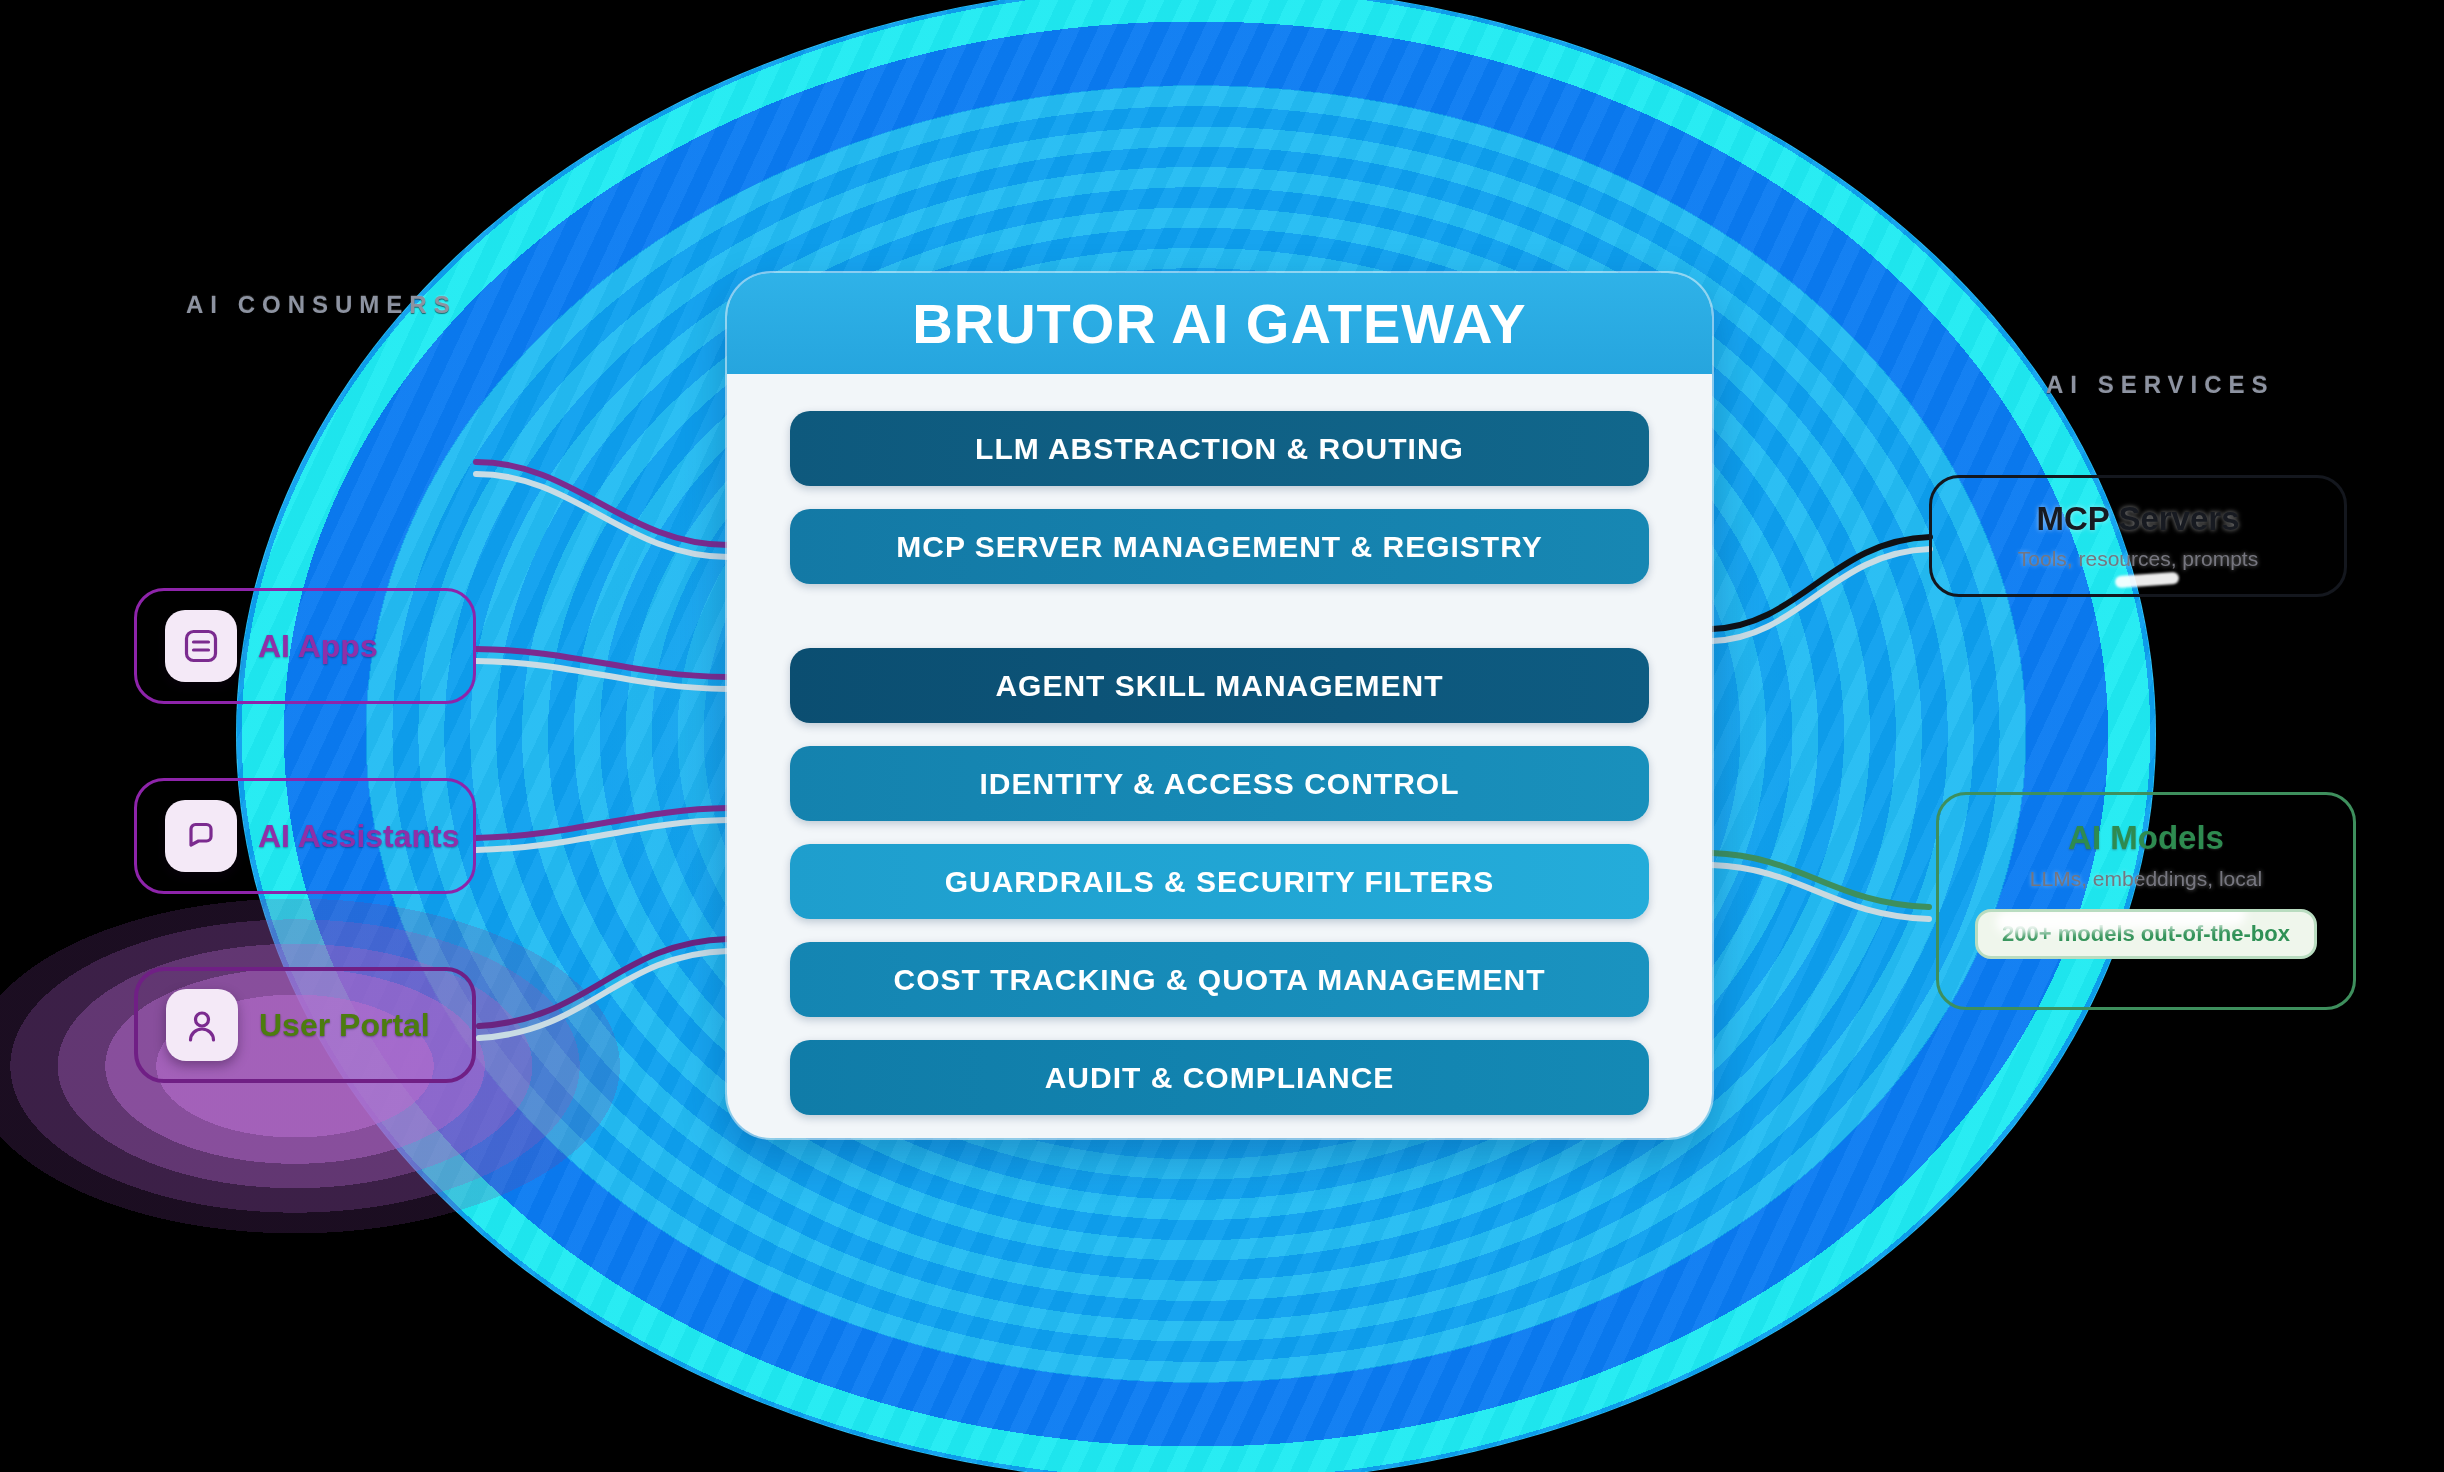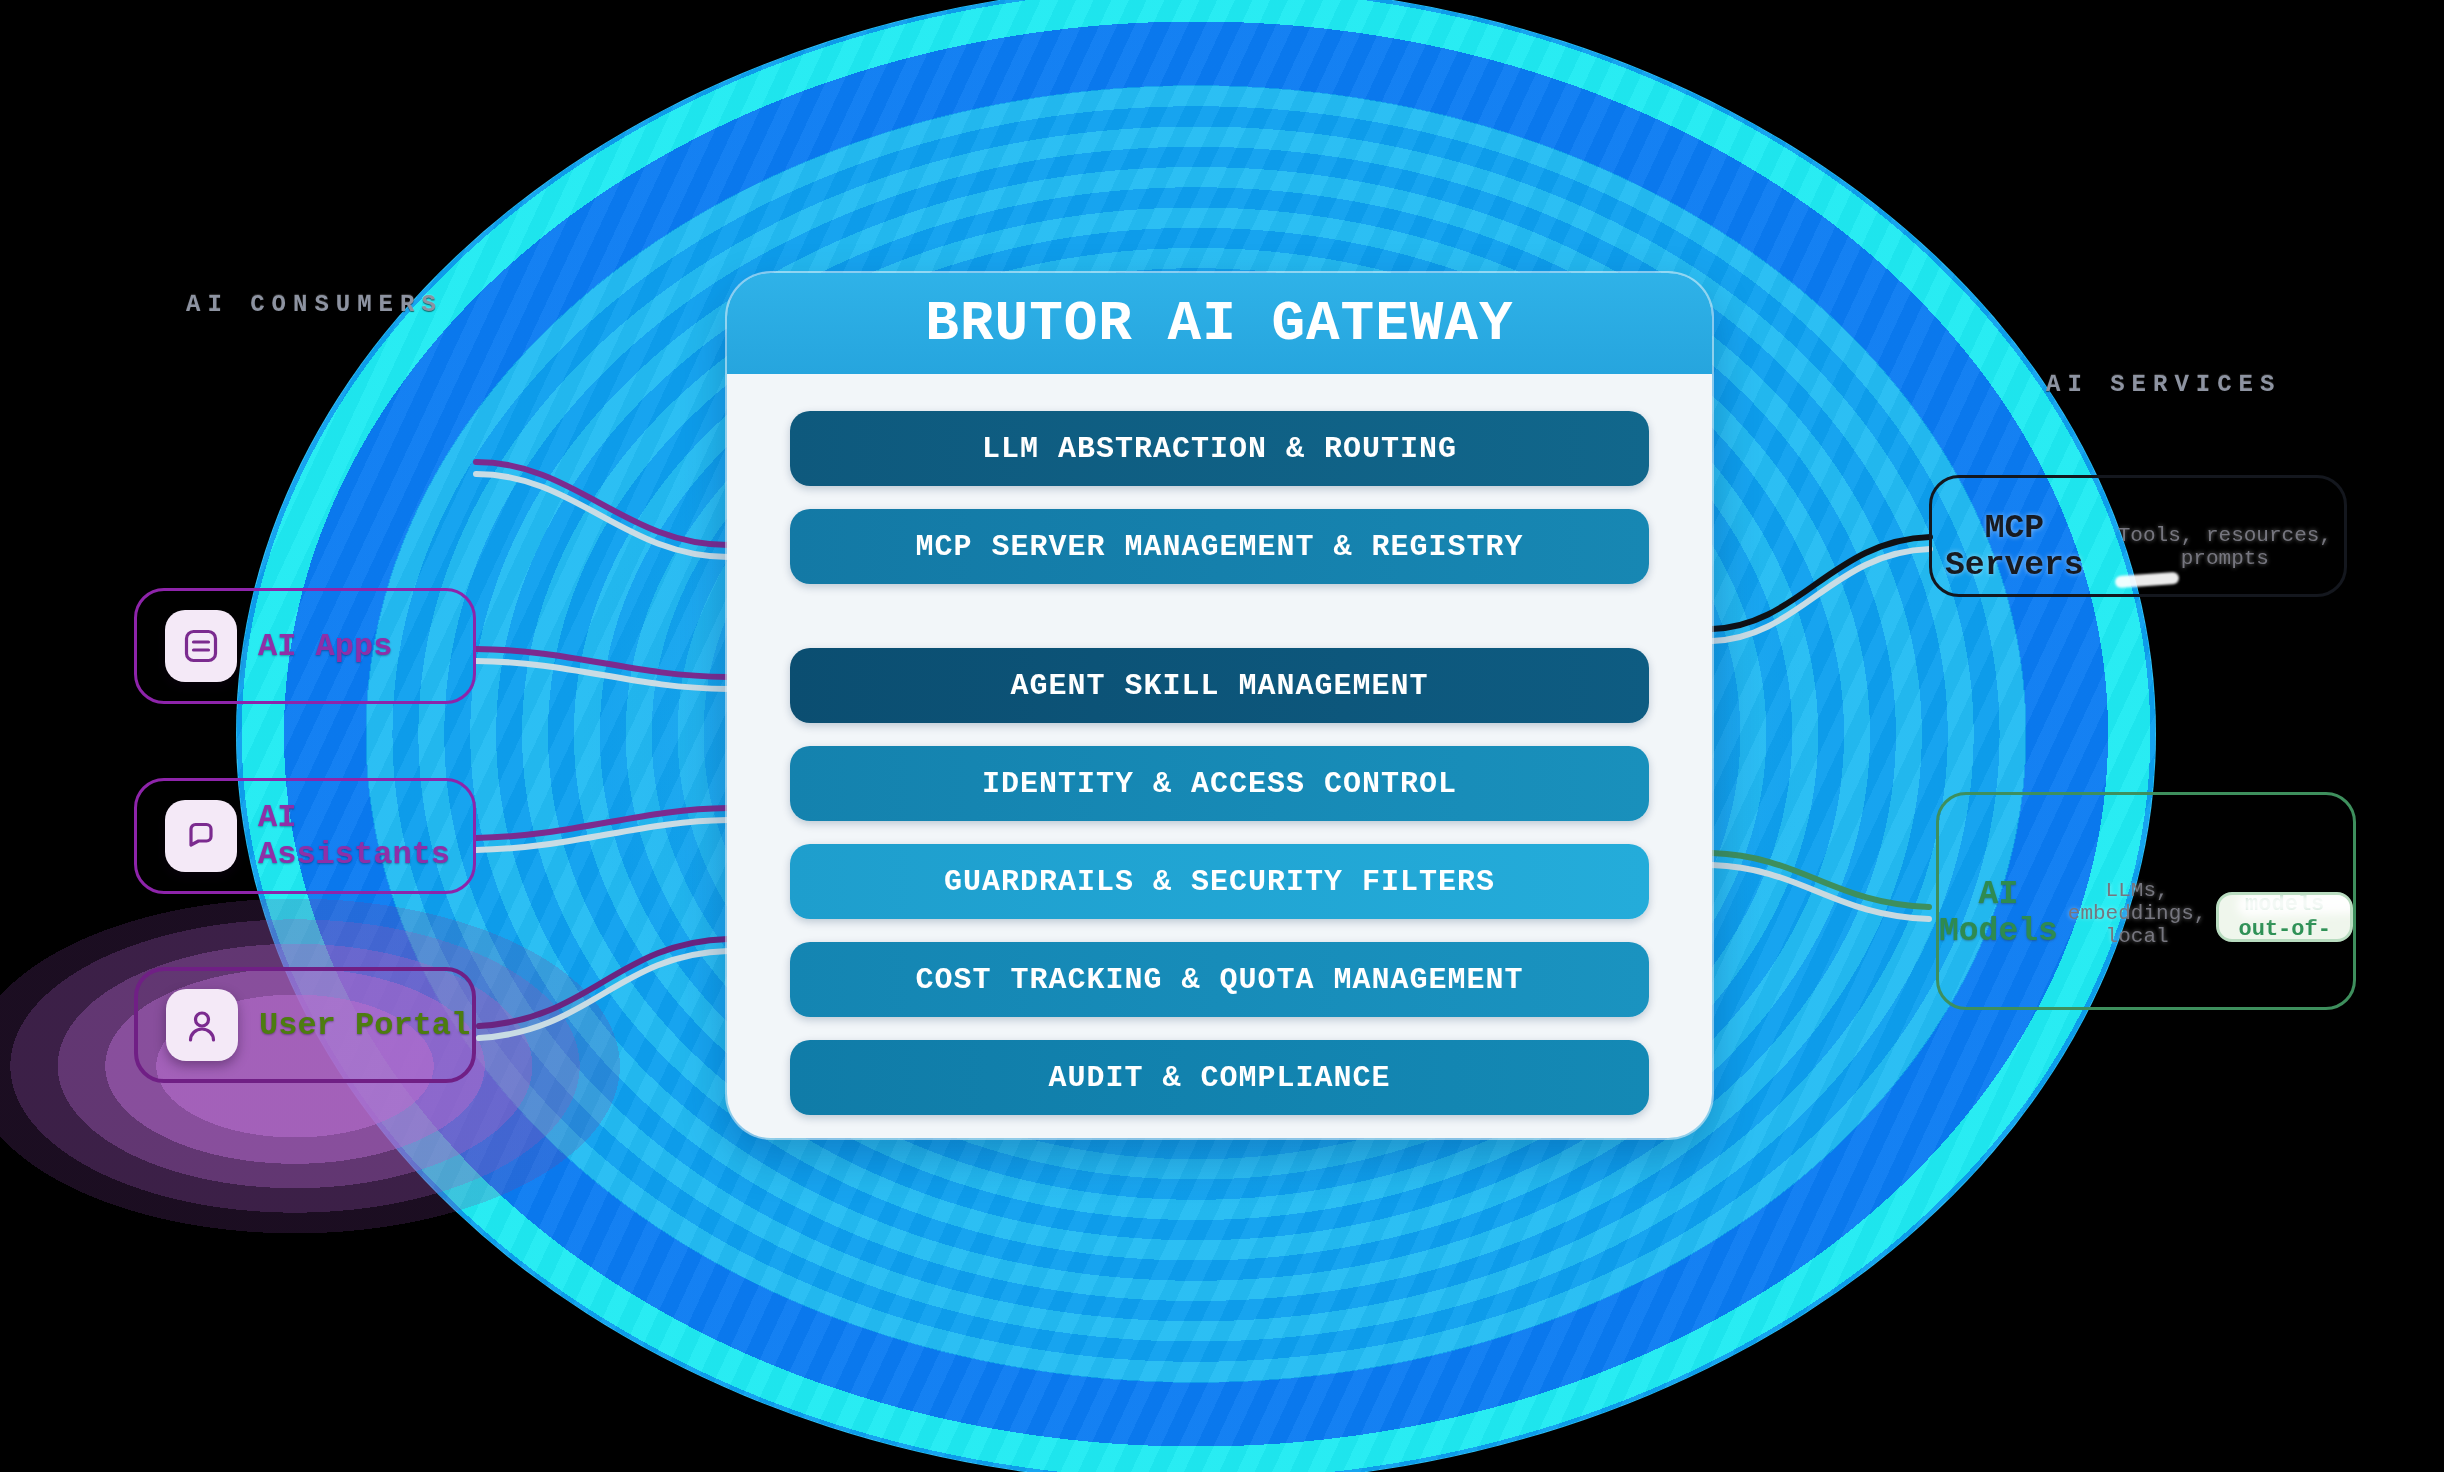--- a/index.html
+++ b/index.html
@@ -1,18 +1,18 @@
 <!DOCTYPE html>
 <html><head>
 <meta charset="utf-8">
 <style>
   html,body{margin:0;padding:0;background:#000;}
   .stage{
     position:relative;width:2390px;height:1472px;background:#000;overflow:hidden;
-    font-family:Liberation Mono, monospace;
+    font-family:Liberation Sans, sans-serif;
   }
   
   .bg-ellipse{
     position:absolute;left:236px;top:-16px;width:1920px;height:1500px;border-radius:50%;
     z-index:0;
     background-color:#0DA4EF;
     background-image:
       radial-gradient(closest-side, rgba(0,0,0,0) 0 86.5%, #0A7BF2 86.5% 95%, #1FEBF2 95% 99.4%, rgba(0,0,0,0) 99.4%),
       radial-gradient(closest-side, #1FADEE 0 34%, rgba(31,173,238,0) 64%),
       repeating-radial-gradient(closest-side, #0DA0EF 0 2.7%, #23BCF3 2.7% 5.4%);
@@ -85,21 +85,21 @@
   .module-1{background:linear-gradient(90deg,#0E597D,#11678C);}
   .module-2{background:linear-gradient(90deg,#1379A5,#1787B3);}
   .module-3{background:linear-gradient(90deg,#0B4E71,#0E5C82);margin-top:41px;}
   .module-4{background:linear-gradient(90deg,#1482AE,#1990BC);}
   .module-5{background:linear-gradient(90deg,#1E9ECD,#24ACDA);}
   .module-6{background:linear-gradient(90deg,#1485B2,#1A93C0);}
   .module-7{background:linear-gradient(90deg,#107CA8,#1489B5);}
   
   .service{
     position:absolute;box-sizing:border-box;z-index:3;border-radius:30px;
-    display:flex;flex-direction:row;align-items:center;text-align:center;
+    display:flex;flex-direction:column;align-items:center;text-align:center;
   }
   .mcp-box{left:1929px;top:475px;width:418px;height:122px;border:3px solid #14171E;padding-top:22px;gap:9px;}
   .models-box{left:1928px;top:792px;width:420px;height:218px;border:3px solid #3E8F5D;padding-top:24px;gap:10px;margin-left:8px;}
   .service-title{font-size:33px;font-weight:700;}
   .mcp-box .service-title{color:#171A21;text-shadow:0 0 5px rgba(255,255,255,0.55);}
   .models-box .service-title{color:#2E8B50;text-shadow:0 1px 2px rgba(60,60,60,0.45);}
   .service-sub{font-size:21px;color:#76767F;text-shadow:0 0 4px rgba(255,255,255,0.45);}
   .badge{
     position:relative;margin-top:8px;width:342px;height:50px;box-sizing:border-box;
     background:#EFF6EC;border:3px solid #B9DCC0;border-radius:16px;

